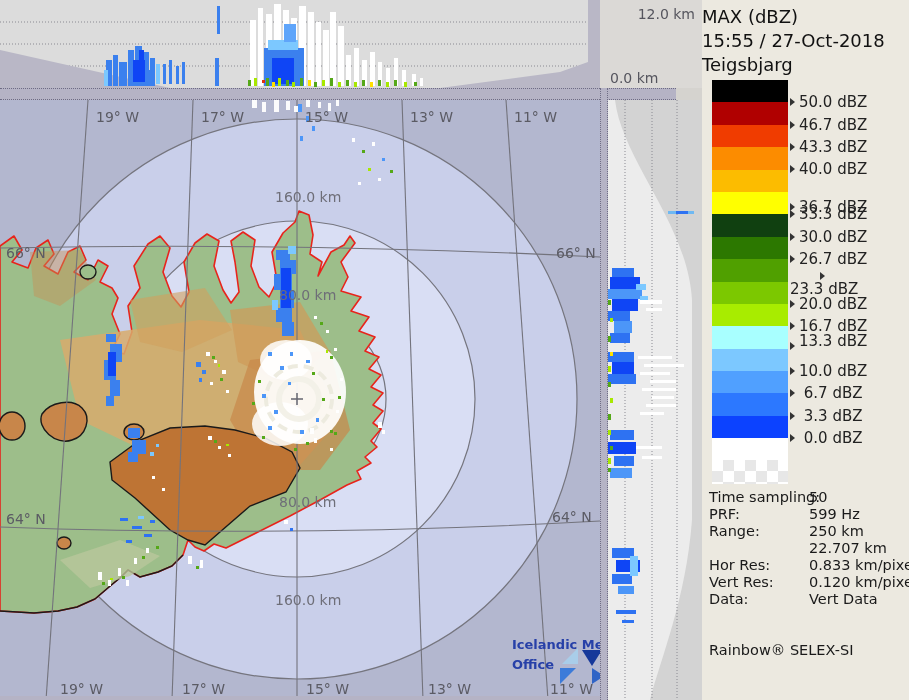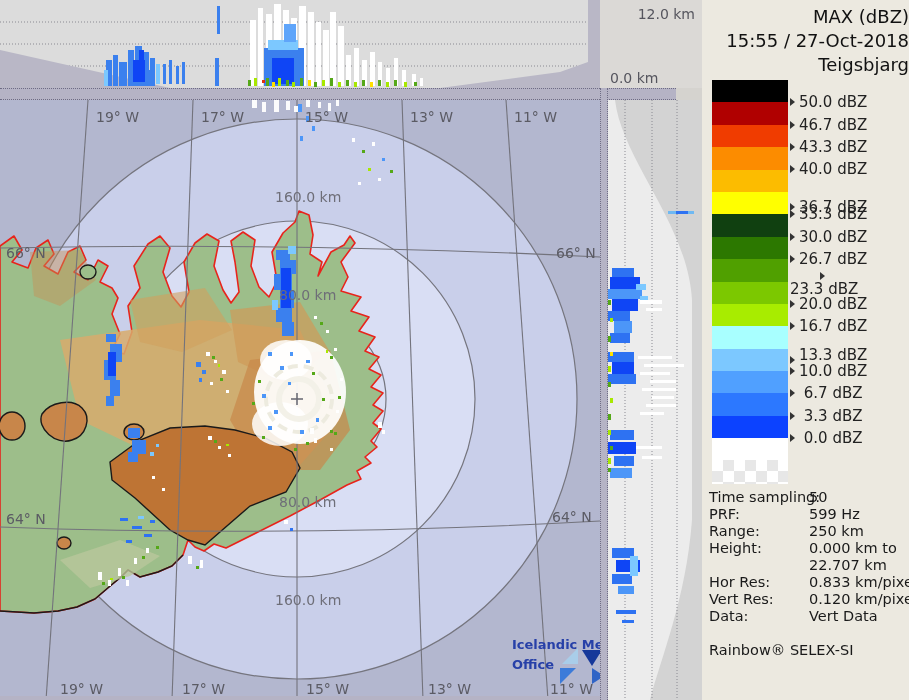--- a/index.html
+++ b/index.html
@@ -16,21 +16,21 @@
   #corner-labels{position:absolute;left:600px;top:0;width:109px;height:88px;background:#DBD9D6;}
   #corner-labels .km-top{position:absolute;right:14px;top:6px;font-size:14px;color:#55555E;}
   #corner-labels .km-bottom{position:absolute;left:10px;top:70px;font-size:14px;color:#55555E;}
   #v-border{position:absolute;left:600px;top:88px;width:8px;height:612px;background:#B5B3C5;
             border-left:1px dotted #6E6C84;border-right:1px dotted #6E6C84;box-sizing:border-box;}
   #right-strip{position:absolute;left:608px;top:100px;width:94px;height:600px;background:#D3D3D3;}
   #map-wrap{position:absolute;left:0;top:100px;width:600px;height:600px;background:#C9CFEA;}
   #panel{position:absolute;left:702px;top:0;width:207px;height:700px;background:#ECE9E0;color:#1A1A1A;}
 
   
-  .ptitle{position:absolute;left:0;width:207px;text-align:right;font-size:18px;color:#111;white-space:nowrap;}
+  .ptitle{position:absolute;left:0;width:207px;text-align:left;font-size:18px;color:#111;white-space:nowrap;}
   #color-bar{position:absolute;left:10px;top:80px;width:76px;}
   .band{width:76px;height:22.4px;}
   .white-band{width:76px;height:22px;background:#FFFFFF;}
   .checker-band{width:76px;height:24px;background-color:#FFFFFF;
     background-image:
       linear-gradient(45deg,#E7E7E7 25%,transparent 25%,transparent 75%,#E7E7E7 75%),
       linear-gradient(45deg,#E7E7E7 25%,transparent 25%,transparent 75%,#E7E7E7 75%);
     background-size:22px 22px;background-position:0 0,11px 11px;}
   .lrow{position:absolute;left:88px;height:18px;display:flex;align-items:center;font-size:15px;color:#222;white-space:pre;}
   .tri{width:0;height:0;border-left:5px solid #333;border-top:4px solid transparent;
@@ -504,44 +504,40 @@
   <div class="lrow" style="top:116px;align-items:center;"><span class="tri"></span><span>46.7 dBZ</span></div>
   <div class="lrow" style="top:138px;"><span class="tri"></span><span>43.3 dBZ</span></div>
   <div class="lrow" style="top:160px;"><span class="tri"></span><span>40.0 dBZ</span></div>
   <div class="lrow" style="top:198px;"><span class="tri"></span><span>36.7 dBZ</span></div>
   <div class="lrow" style="top:205px;"><span class="tri"></span><span>33.3 dBZ</span></div>
   <div class="lrow" style="top:228px;"><span class="tri"></span><span>30.0 dBZ</span></div>
   <div class="lrow" style="top:250px;"><span class="tri"></span><span>26.7 dBZ</span></div>
   <div class="lrow" style="top:272px;flex-direction:column;"><span class="tri"></span><span>23.3 dBZ</span></div>
   <div class="lrow" style="top:295px;"><span class="tri"></span><span>20.0 dBZ</span></div>
   <div class="lrow" style="top:317px;"><span class="tri"></span><span>16.7 dBZ</span></div>
-  <div class="lrow" style="top:346px;align-items:flex-end;"><span class="tri"></span><span>13.3 dBZ</span></div>
+  <div class="lrow" style="top:332px;align-items:flex-end;"><span class="tri"></span><span>13.3 dBZ</span></div>
   <div class="lrow" style="top:362px;"><span class="tri"></span><span>10.0 dBZ</span></div>
   <div class="lrow" style="top:384px;justify-content:space-between;"><span class="tri"></span><span> 6.7 dBZ</span></div>
   <div class="lrow" style="top:407px;"><span class="tri"></span><span> 3.3 dBZ</span></div>
   <div class="lrow" style="top:429px;"><span class="tri"></span><span> 0.0 dBZ</span></div>
 
   <div id="info">
     <div class="irow">
         <span class="ilabel">Time sampling:</span>
         <span class="ivalue">50</span>
       </div>
     <div class="irow">
         <span class="ilabel">PRF:</span>
         <span class="ivalue">599 Hz</span>
       </div>
     <div class="irow">
         <span class="ilabel">Range:</span>
         <span class="ivalue">250 km</span>
       </div>
     <div class="irow">
-        <span class="ilabel">Height:</span>
-        <span class="ivalue">0.000 km to</span>
-      </div>
-    <div class="irow">
         <span class="ilabel"></span>
         <span class="ivalue">22.707 km</span>
       </div>
     <div class="irow">
         <span class="ilabel">Hor Res:</span>
         <span class="ivalue">0.833 km/pixel</span>
       </div>
     <div class="irow">
         <span class="ilabel">Vert Res:</span>
         <span class="ivalue">0.120 km/pixel</span>

